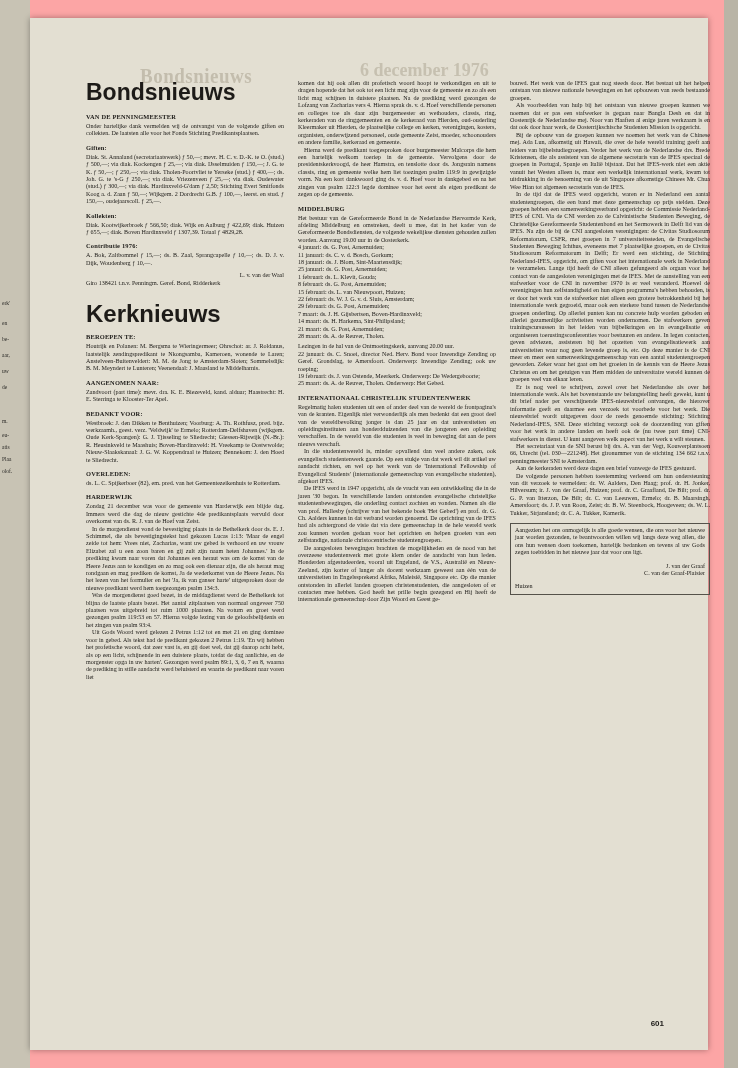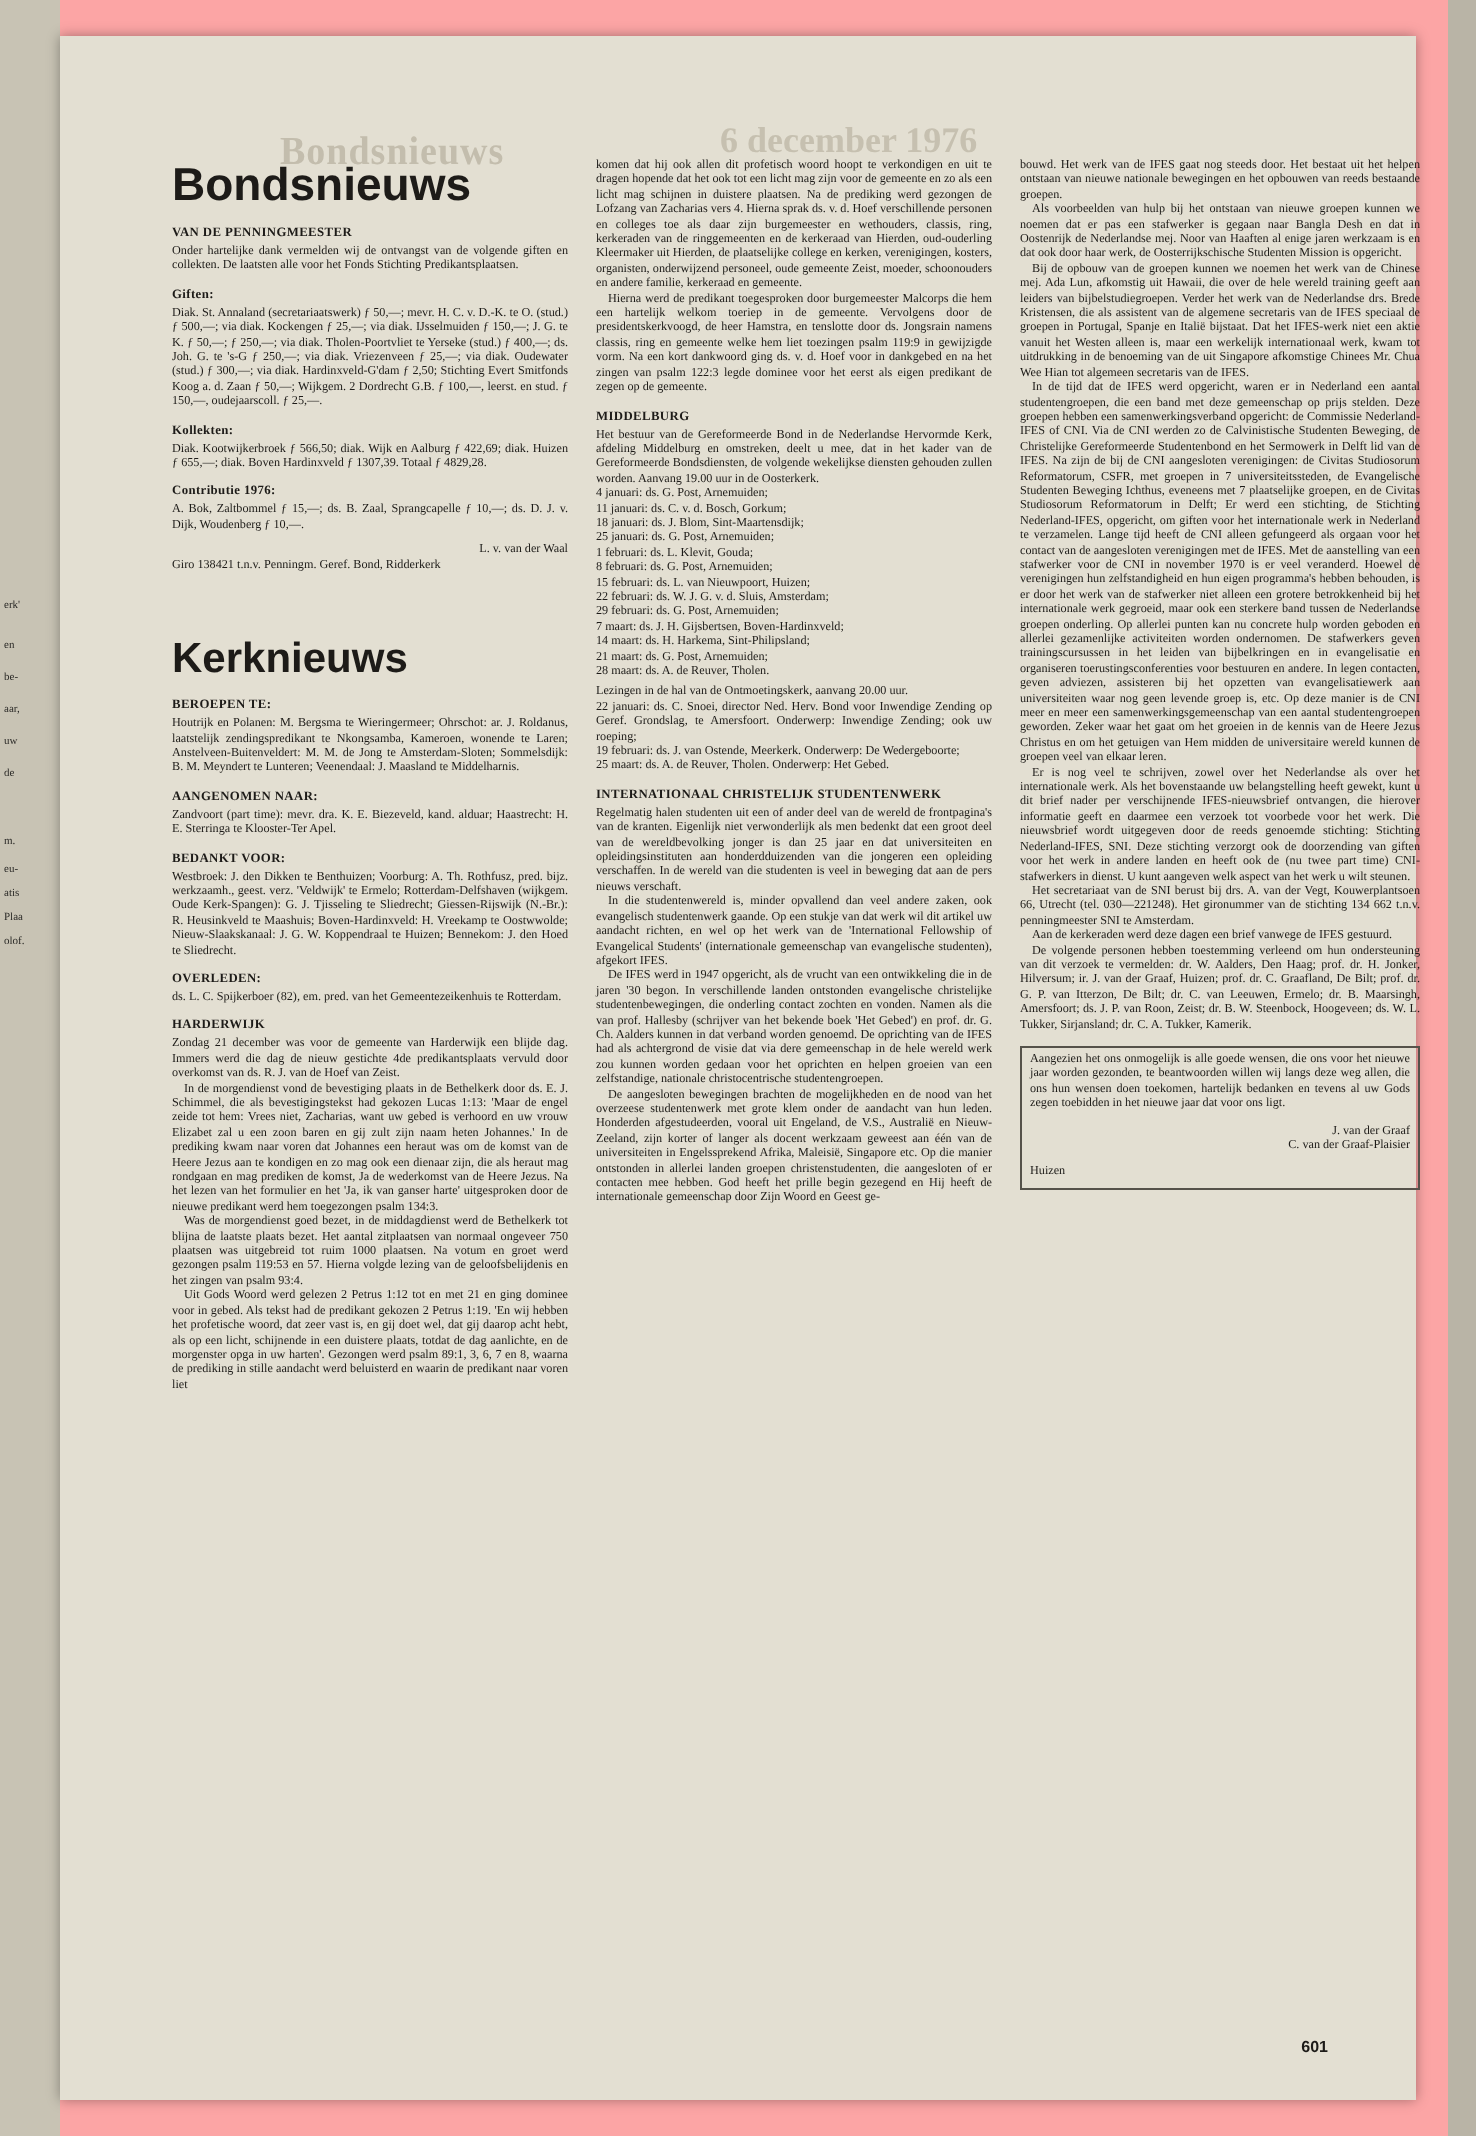--- a/index.html
+++ b/index.html
@@ -46,21 +46,21 @@
   }
   #col1{left:56px;width:198px;top:62px;}
   #col2{left:268px;width:198px;top:62px;}
   #col3{left:480px;width:200px;top:62px;}
   .masthead{
     font-size:23px;font-weight:bold;letter-spacing:0px;
     margin:0 0 8px 0;line-height:25px;
     font-family:"Liberation Sans", sans-serif;
   }
   .masthead2{
-    font-size:21px;font-weight:bold;margin:30px 0 7px 0;line-height:25px;
+    font-size:24px;font-weight:bold;margin:14px 0 7px 0;line-height:25px;
     font-family:"Liberation Sans", sans-serif;
   }
   h3.sec{
     font-size:6.4px;font-weight:bold;margin:6px 0 2px 0;line-height:8px;
     letter-spacing:.2px;
   }
   p{margin:0 0 0 0;text-indent:0;}
   p.ind{text-indent:6px;}
   .pagenum{
     position:absolute;right:44px;bottom:22px;

